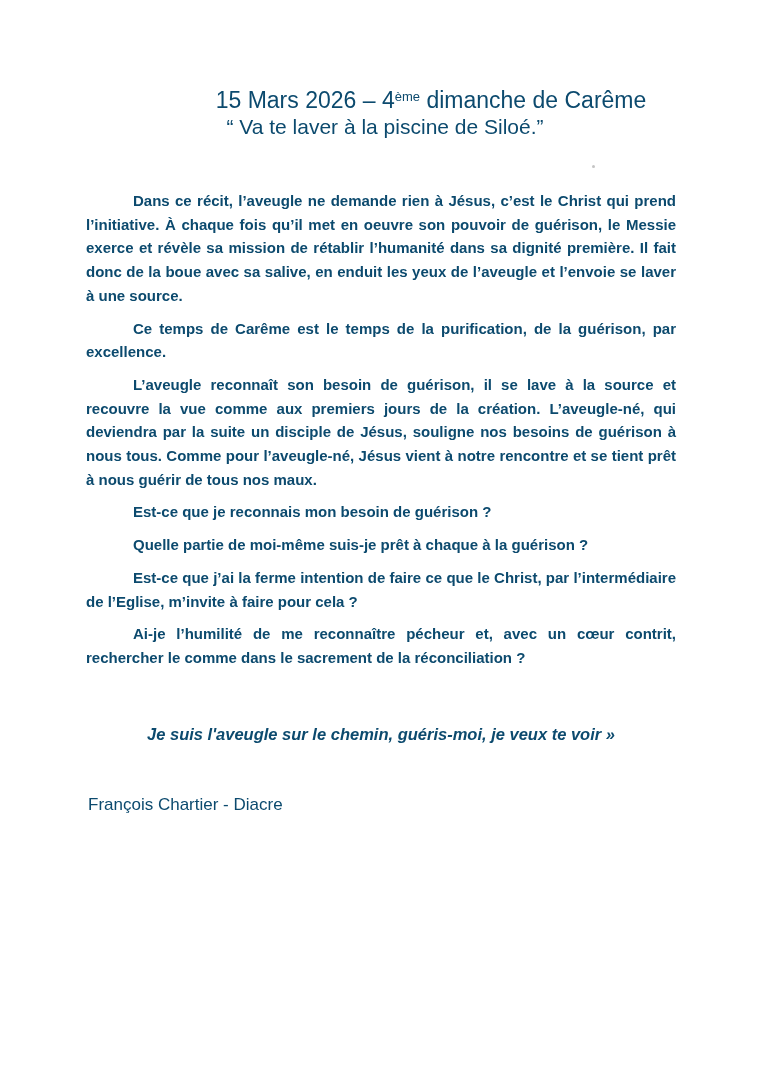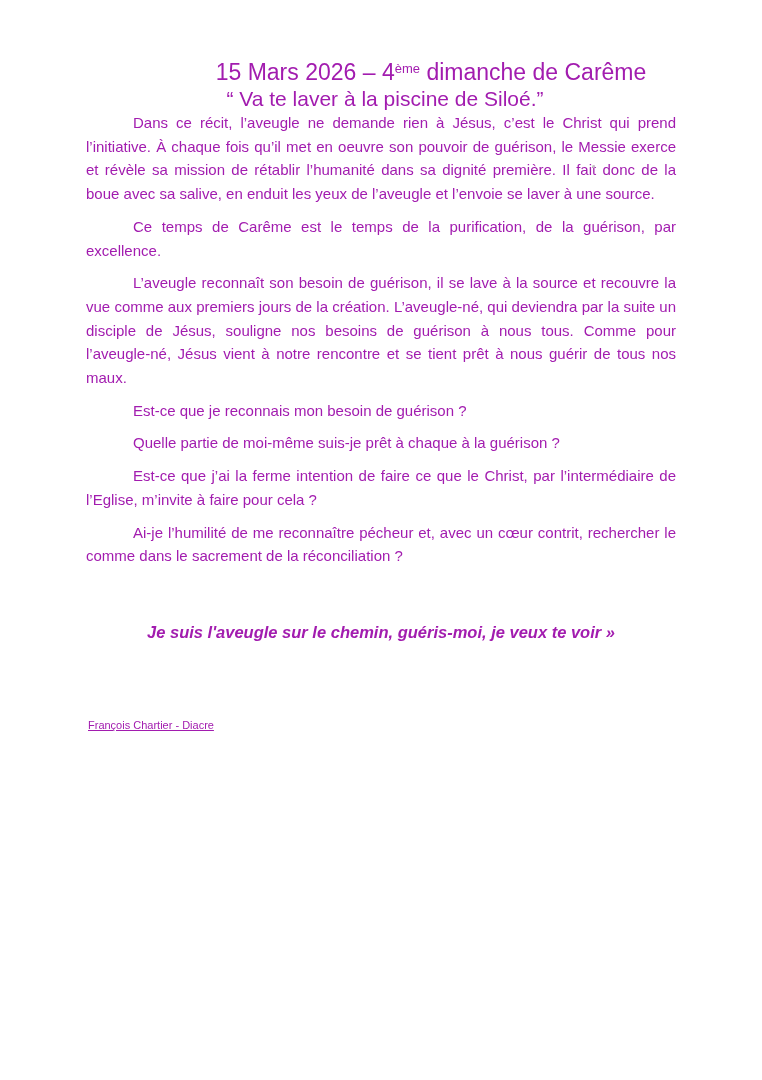--- a/index.html
+++ b/index.html
@@ -7,23 +7,23 @@
     padding: 0;
     background: #ffffff;
   }
   .page {
     position: relative;
     width: 762px;
     height: 1080px;
     margin: 0 auto;
     background: #ffffff;
     box-sizing: border-box;
-    padding: 58px 86px 0 86px;
+    padding: 86px 86px 0 86px;
     font-family: "Liberation Sans", sans-serif;
-    color: #a21caf;
+    color: #0c4a6e;
     overflow: hidden;
   }
   .title {
     margin: 0;
     font-size: 23px;
     font-weight: normal;
     text-align: center;
     line-height: 28px;
     transform: translateX(50px);
     white-space: nowrap;
@@ -34,20 +34,22 @@
     vertical-align: 7px;
   }
   .subtitle {
     font-size: 21px;
     line-height: 25px;
     text-align: center;
     transform: translateX(4px);
     white-space: nowrap;
   }
   .body-text {
+    margin-top: 50px;
+    font-weight: bold;
   }
   .body-text p {
     margin: 0 0 9px 0;
     font-size: 15px;
     line-height: 23.7px;
     text-align: justify;
     text-indent: 47px;
   }
   .closing-quote {
     margin-top: 53px;
@@ -57,26 +59,25 @@
     line-height: 23px;
     font-weight: bold;
     font-style: italic;
     text-align: center;
     white-space: nowrap;
   }
   .quote-line + .quote-line {
     margin-top: 2px;
   }
   .signature {
-    margin-top: 69px;
+    margin-top: 47px;
     margin-left: 2px;
-    font-size: 11px;
+    font-size: 17px;
     line-height: 24px;
     text-align: left;
-    text-decoration: underline;
   }
   .speck {
     position: absolute;
     left: 592px;
     top: 165px;
     width: 3px;
     height: 3px;
     background: #c4c4c4;
     border-radius: 50%;
   }

